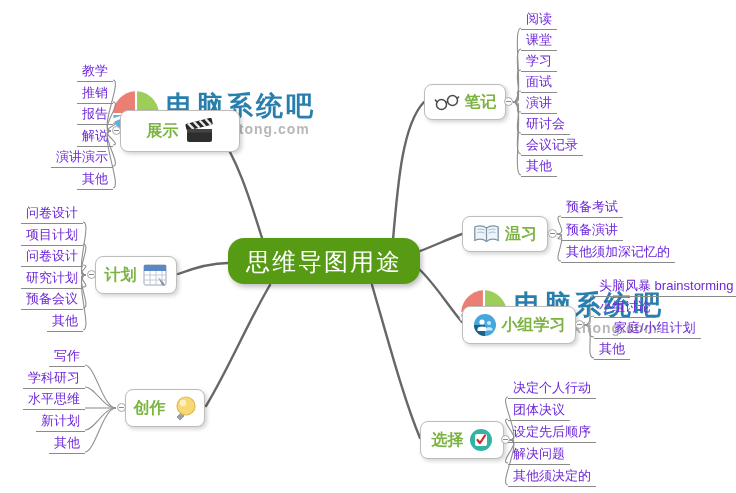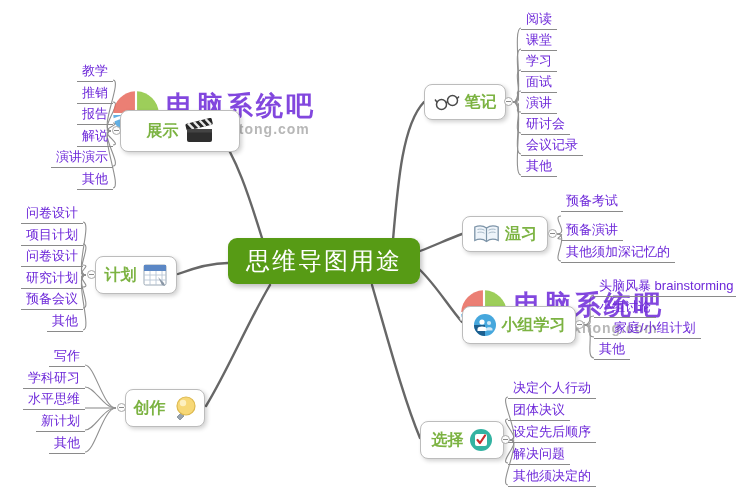--- a/index.html
+++ b/index.html
@@ -2,35 +2,35 @@
 <html><head>
 <meta charset="utf-8">
 <style>
   html,body{margin:0;padding:0;background:#888;}
   #stage{position:relative;width:736px;height:493px;background:#fff;overflow:hidden;
          font-family:"Liberation Sans","DejaVu Sans",sans-serif;}
   svg.links{position:absolute;left:0;top:0;width:736px;height:493px;pointer-events:none;}
   .mainline{fill:none;stroke:#676767;stroke-width:2.4;stroke-linecap:round;}
   .leafline{fill:none;stroke:#909090;stroke-width:1.1;}
   .central{position:absolute;left:228px;top:238px;width:192px;height:46px;background:#579b15;
-           border-radius:9px;color:#fff;font-size:24px;letter-spacing:2px;text-align:center;
-           line-height:47px;box-shadow:2px 3px 5px rgba(0,0,0,.25);cursor:default;font-family:Liberation Serif, serif;}
+           border-radius:16px;color:#fff;font-size:24px;letter-spacing:2px;text-align:center;
+           line-height:47px;box-shadow:2px 3px 5px rgba(0,0,0,.25);cursor:default;}
   .node{position:absolute;background:#fff;border:1px solid #bcbcbc;border-radius:8px;
         box-shadow:2px 2px 4px rgba(0,0,0,.18);display:flex;align-items:center;
         justify-content:center;gap:5px;box-sizing:border-box;cursor:default;}
   .blabel{color:#7cb342;font-size:16px;font-weight:700;white-space:nowrap;}
   .bicon{display:flex;align-items:center;}
   .leaf{position:absolute;height:18px;line-height:17px;font-size:13px;color:#6d28d9;
         padding:0 5px 1px 5px;border-bottom:1px solid #8a8a8a;white-space:nowrap;cursor:default;}
   .leaf.left{text-align:right;}
   .collapse{position:absolute;width:9px;height:9px;border:1px solid #a8a8a8;border-radius:50%;
             background:#fdfdfd;box-sizing:border-box;cursor:pointer;}
   .collapse i{display:block;width:5px;height:1px;background:#8a8a8a;margin:3px auto 0 auto;}
   .wm{position:absolute;display:flex;align-items:center;gap:4px;opacity:.85;pointer-events:none;}
-  .wmname{font-size:27px;font-weight:700;color:#6d28d9;letter-spacing:3px;line-height:28px;}
+  .wmname{font-size:27px;font-weight:700;color:#0369a1;letter-spacing:3px;line-height:28px;}
   .wmurl{font-size:14px;font-weight:700;color:#ababab;letter-spacing:1px;margin-top:1px;}
 </style>
 </head>
 <body>
 
 <div id="stage">
 
   <svg class="links">
     <path class="mainline" d="M393,240 C398,180 403,124 424,102"></path>
     <path class="mainline" d="M420,251 C436,245 448,239 462,234"></path>
@@ -219,21 +219,21 @@
 
   <div id="leaves">
       <div class="leaf right" style="top: 10px; left: 521px;">阅读</div>
       <div class="leaf right" style="top: 31px; left: 521px;">课堂</div>
       <div class="leaf right" style="top: 52px; left: 521px;">学习</div>
       <div class="leaf right" style="top: 73px; left: 521px;">面试</div>
       <div class="leaf right" style="top: 94px; left: 521px;">演讲</div>
       <div class="leaf right" style="top: 115px; left: 521px;">研讨会</div>
       <div class="leaf right" style="top: 136px; left: 521px;">会议记录</div>
       <div class="leaf right" style="top: 157px; left: 521px;">其他</div>
-      <div class="leaf right" style="top: 192px; left: 561px;">预备考试</div>
+      <div class="leaf right" style="top: 198px; left: 561px;">预备考试</div>
       <div class="leaf right" style="top: 221px; left: 561px;">预备演讲</div>
       <div class="leaf right" style="top: 243px; left: 561px;">其他须加深记忆的</div>
       <div class="leaf right" style="top: 277px; left: 594px;">头脑风暴 brainstorming</div>
       <div class="leaf right" style="top: 298px; left: 594px;">小组讨论</div>
       <div class="leaf right" style="top: 319px; left: 594px; padding-left: 20px;">家庭/小组计划</div>
       <div class="leaf right" style="top: 340px; left: 594px;">其他</div>
       <div class="leaf right" style="top: 379px; left: 508px;">决定个人行动</div>
       <div class="leaf right" style="top: 401px; left: 508px;">团体决议</div>
       <div class="leaf right" style="top: 423px; left: 508px;">设定先后顺序</div>
       <div class="leaf right" style="top: 445px; left: 508px;">解决问题</div>

